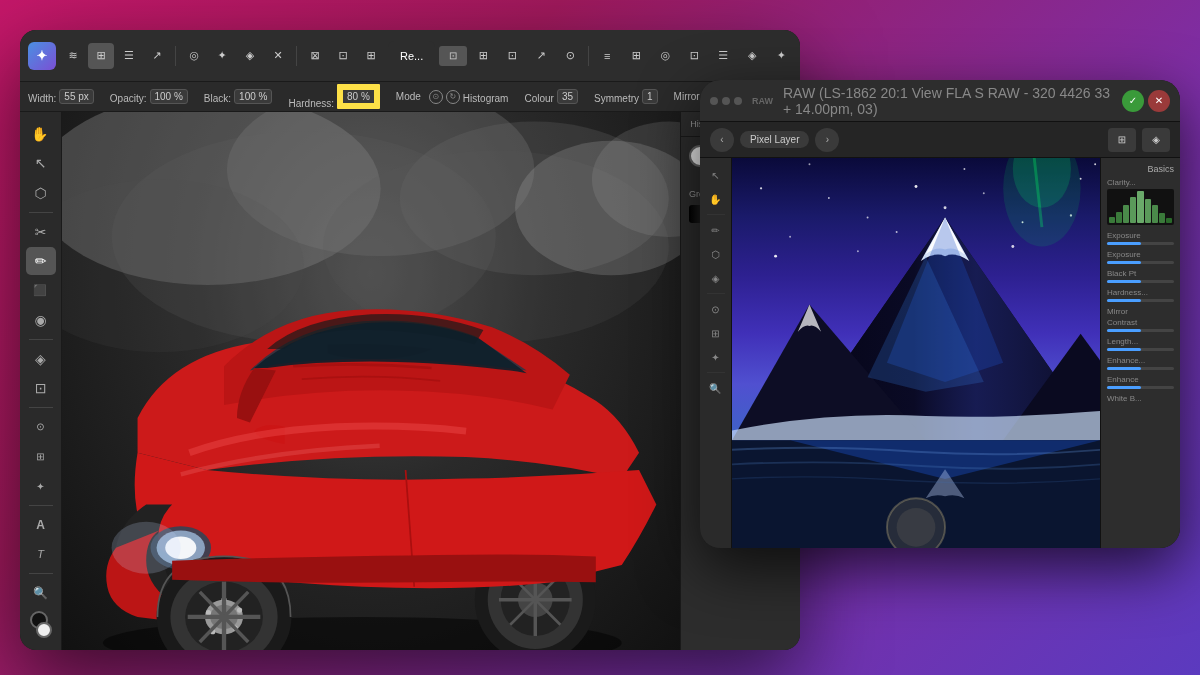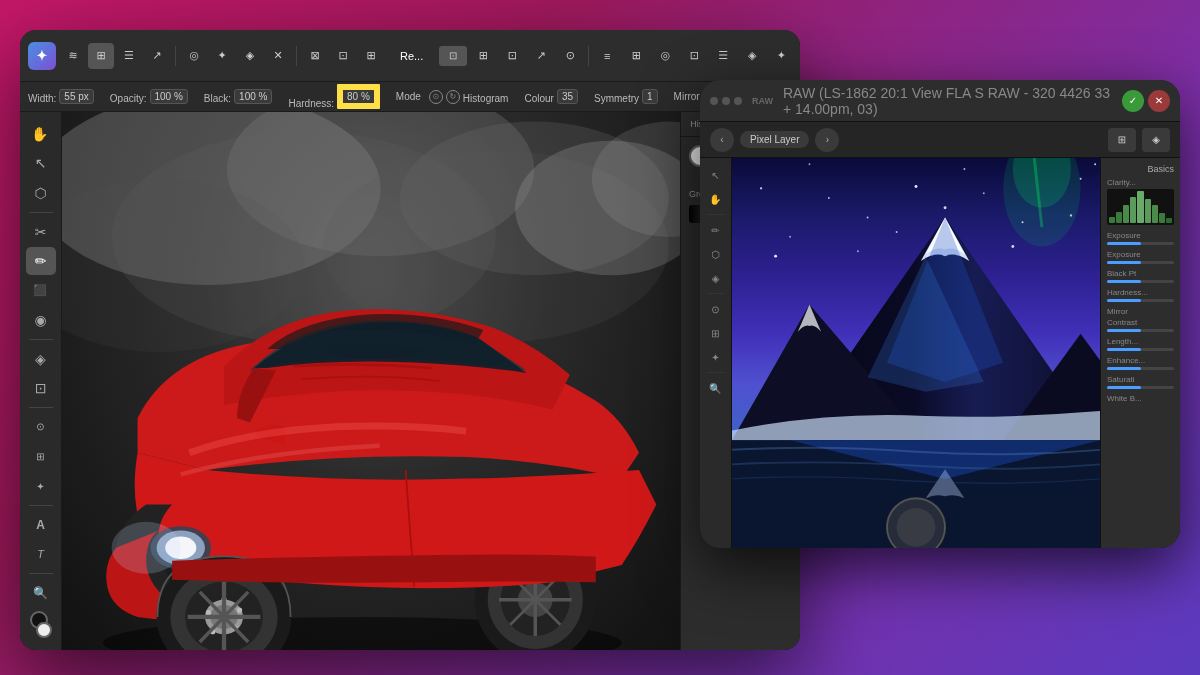--- a/index.html
+++ b/index.html
@@ -804,21 +804,21 @@
             <div class="slider-fill" style="width:50%;"></div>
           </div>
         </div>
         <div class="slider-row">
           <div class="slider-label">Enhance...</div>
           <div class="slider-track">
             <div class="slider-fill" style="width:50%;"></div>
           </div>
         </div>
         <div class="slider-row">
-          <div class="slider-label">Saturati</div>
+          <div class="slider-label">Enhance</div>
           <div class="slider-track">
             <div class="slider-fill" style="width:50%;"></div>
           </div>
         </div>
         <div style="font-size:8px;color:#888;margin:4px 0 2px;">White B...</div>
       </div>
     </div>
   </div>
 </div>
 

